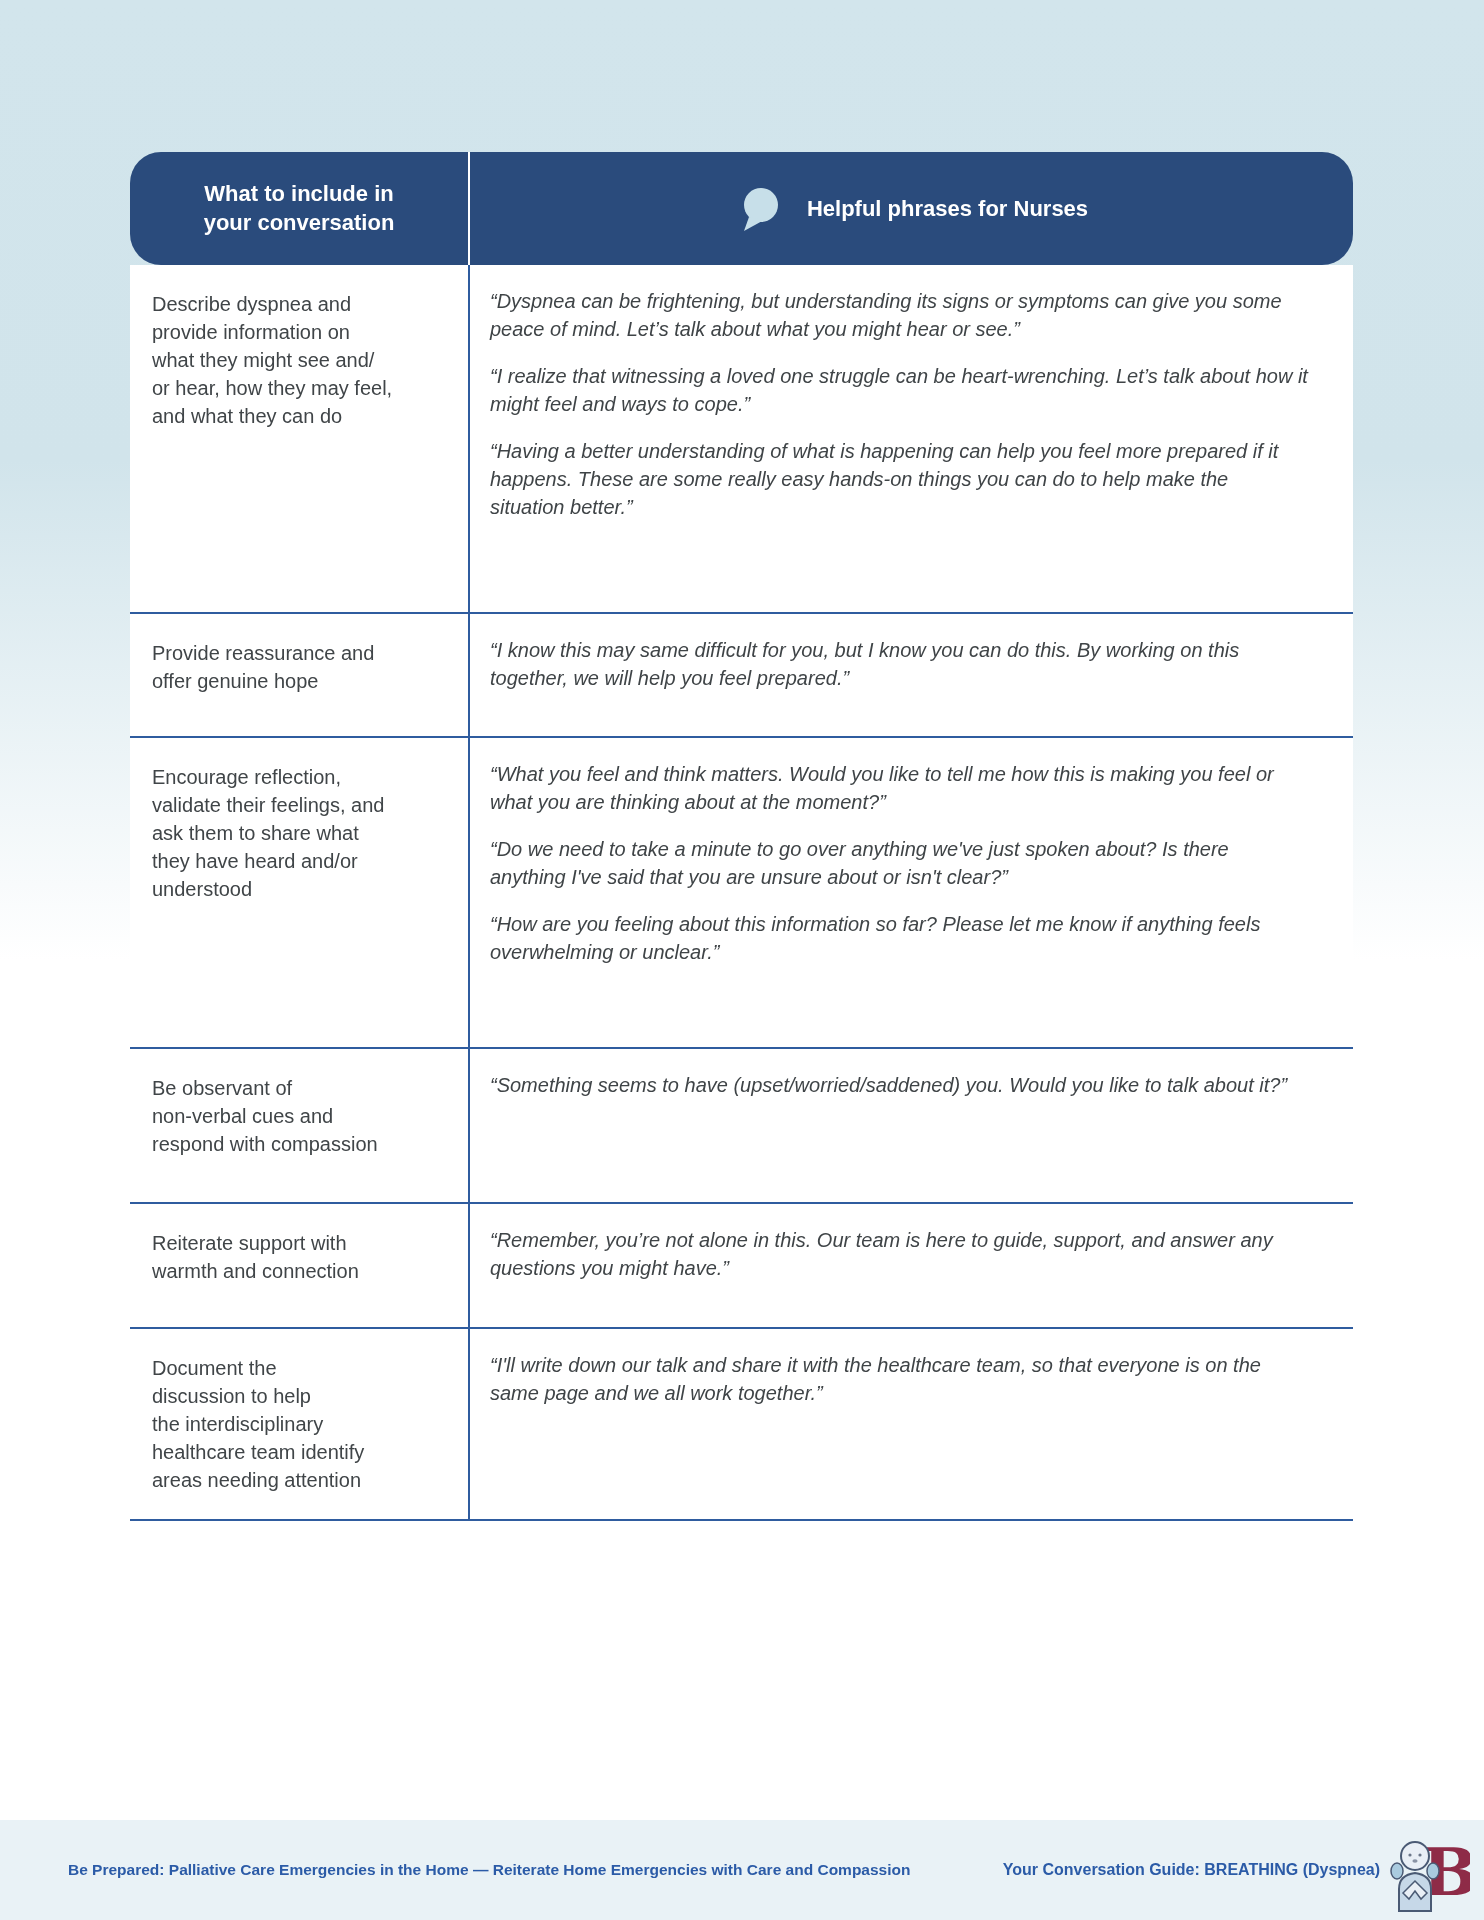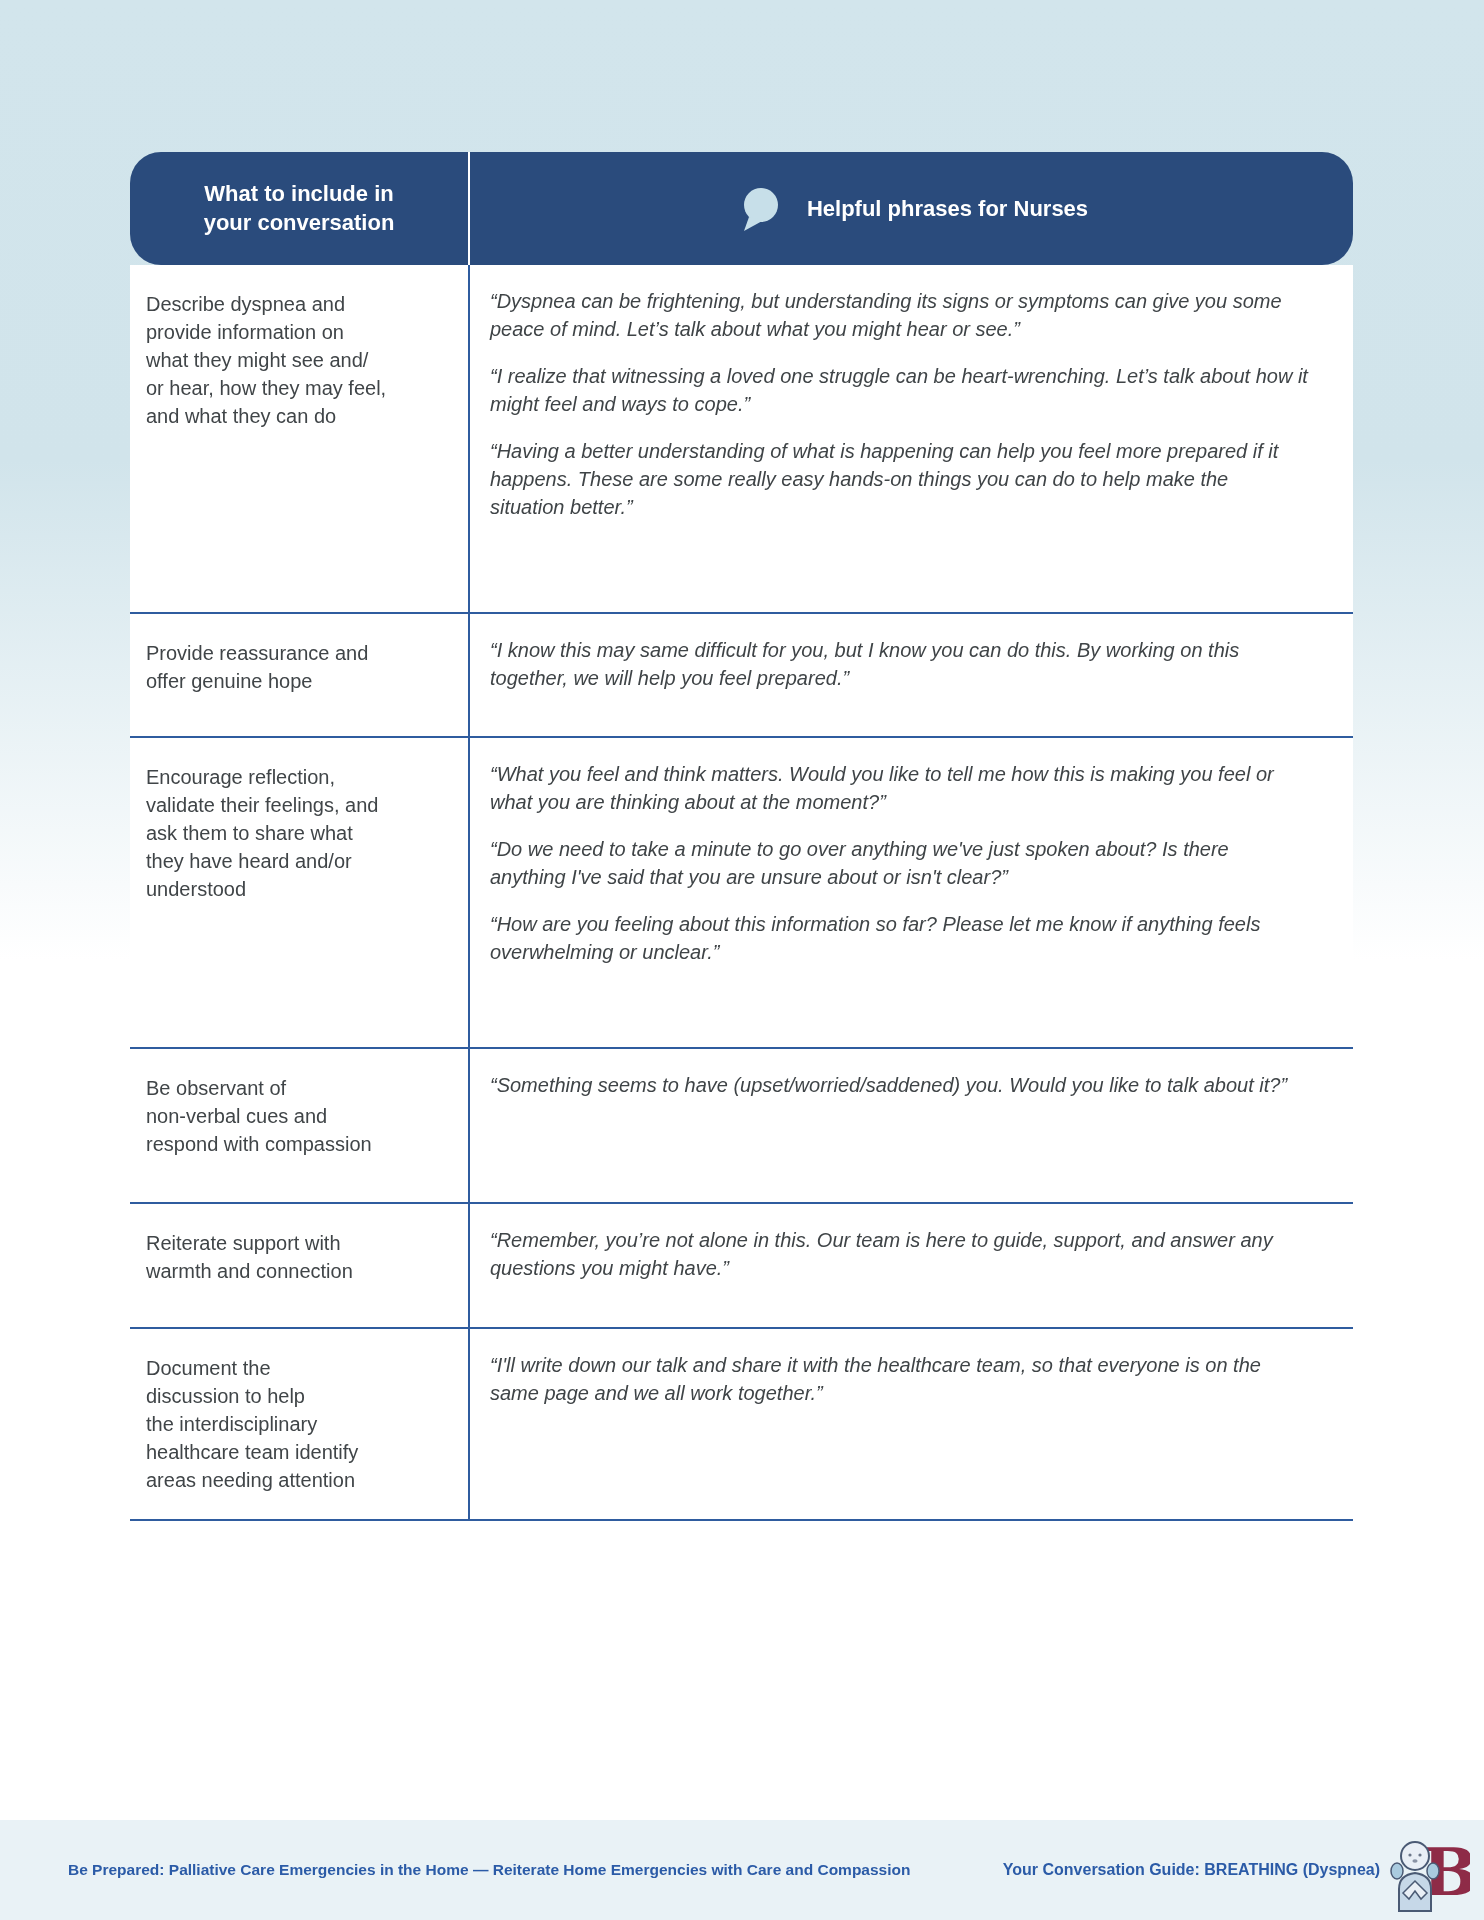--- a/index.html
+++ b/index.html
@@ -16,21 +16,21 @@
   .th-left {
     width:340px; display:flex; align-items:center; justify-content:center;
     text-align:center; border-right:2px solid #ffffff; white-space:pre-line; line-height:1.3;
   }
   .th-right { flex:1; display:flex; align-items:center; justify-content:center; gap:22px; }
   .row { display:flex; background:#ffffff; border-top:2px solid #2f5c9f; box-sizing:border-box; }
   .row-first { border-top:none; }
   .row-last { border-bottom:2px solid #2f5c9f; }
   .topic {
     width:340px; box-sizing:border-box; border-right:2px solid #2f5c9f;
-    padding:25px 40px 25px 16px; font-size:20px; line-height:1.4;
+    padding:25px 40px 25px 22px; font-size:20px; line-height:1.4;
     color:#404548; white-space:pre-line;
   }
   .phrases {
     flex:1; padding:23px 45px 23px 20px; font-size:20px; font-style:italic;
     color:#3f4447; line-height:1.38;
   }
   .phrases p { margin:0 0 20px 0; }
   .phrases p:last-child { margin-bottom:0; }
   .r1{min-height:347px}.r2{min-height:124px}.r3{min-height:311px}
   .r4{min-height:155px}.r5{min-height:125px}.r6{min-height:120px}.r7{min-height:165px}

